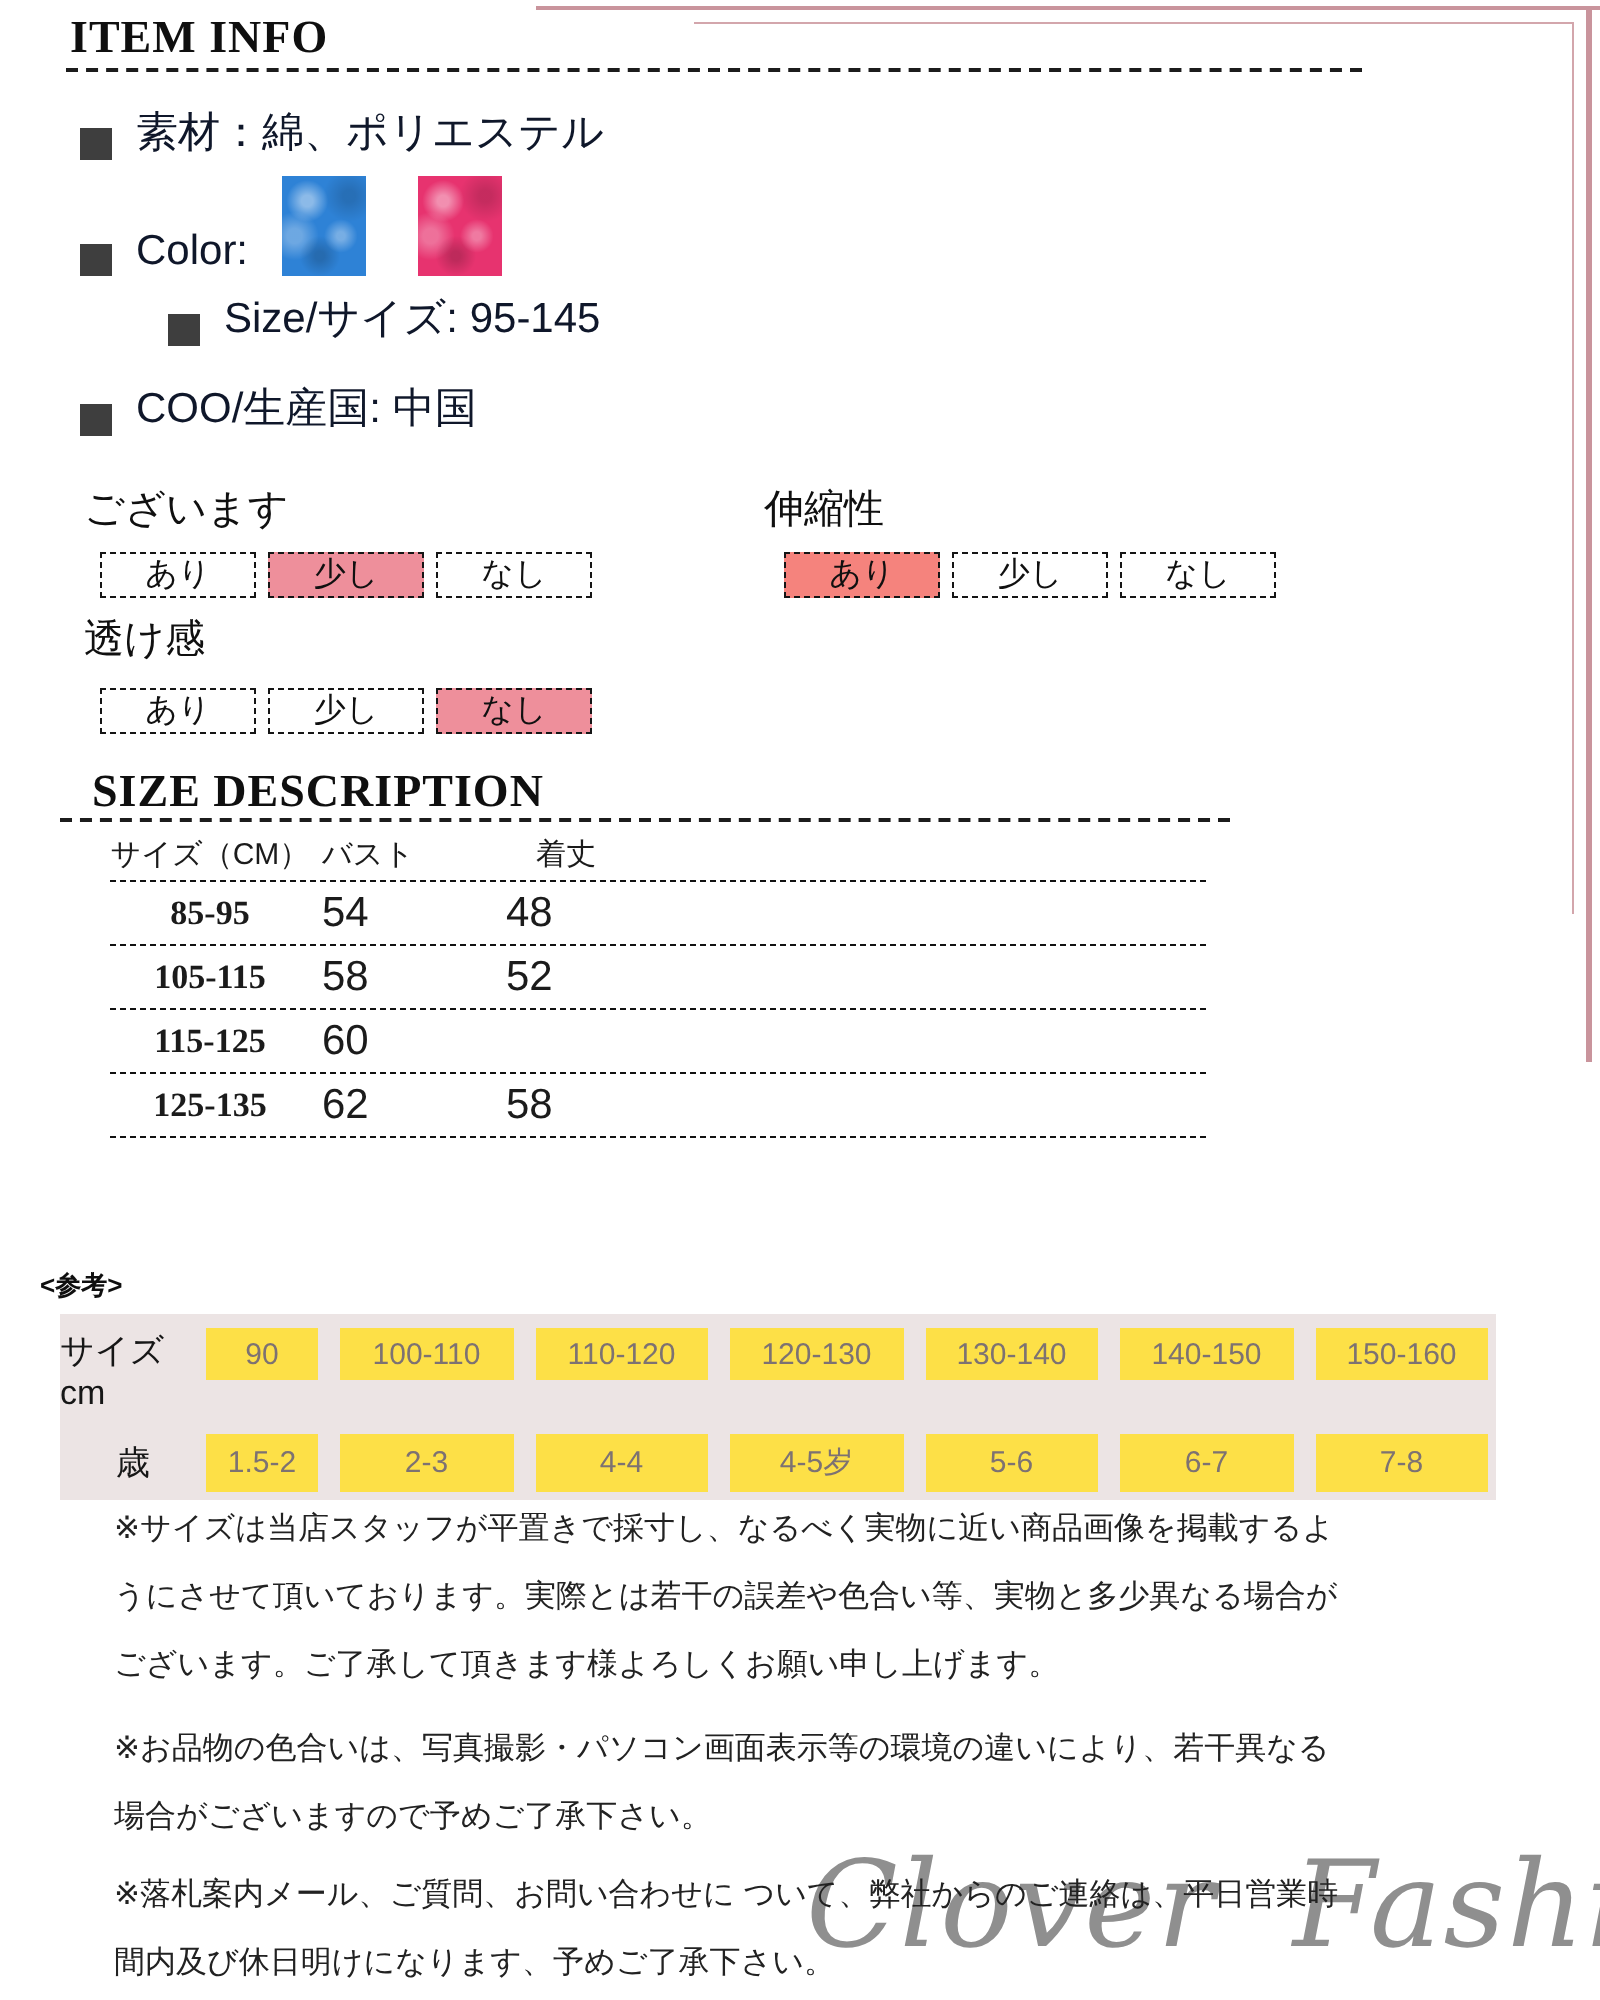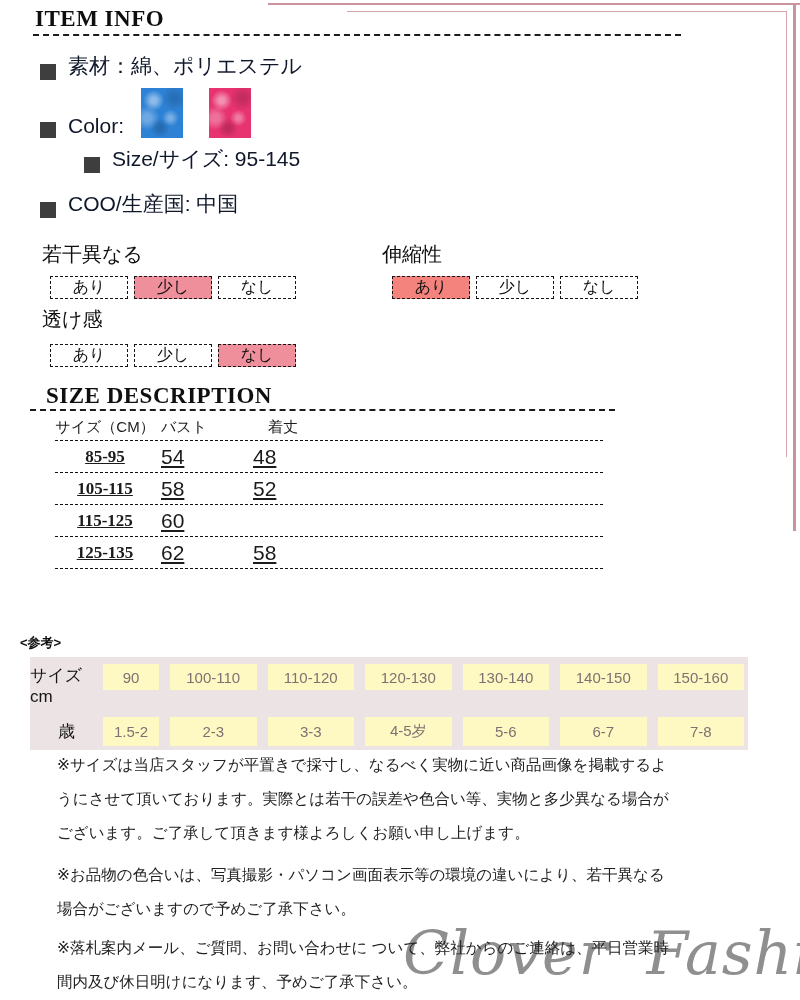--- a/index.html
+++ b/index.html
@@ -36,35 +36,35 @@
   .prop-label{font-size:20px;color:#101010;white-space:nowrap;}
   .options{display:flex;gap:6px;margin-top:8px;}
   .option{
     width:78px;height:23px;box-sizing:border-box;border:1.5px dashed #151515;
     display:flex;align-items:center;justify-content:center;font-size:16px;color:#101010;
   }
 
   .size-table{position:absolute;left:55px;top:414px;width:548px;}
   .s-row{display:grid;grid-template-columns:100px 95px 1fr;align-items:center;border-bottom:1px dashed #111;}
   .s-head{height:26px;font-size:15px;}
-  .s-data{height:31px;text-decoration:underline;}
+  .s-data{height:31px;}
   .s-c1{text-align:center;}
   .s-data .s-c1{font-family:"Liberation Serif","DejaVu Serif",serif;font-weight:bold;font-size:17px;}
   .s-c2{padding-left:6px;}
   .s-c3{padding-left:3px;}
   .s-head .s-c3{padding-left:18px;}
   .s-data .s-c2,.s-data .s-c3{font-size:21px;}
 
   .ref-title{position:absolute;left:20px;top:634px;font-size:13px;font-weight:bold;color:#0f0f0f;}
   .ref-table{position:absolute;left:30px;top:657px;width:718px;background:#ece4e4;padding:7px 0 4px;}
   .ref-row{display:flex;align-items:stretch;}
   .ref-row + .ref-row{margin-top:10px;}
   .ref-label{width:73px;flex:none;display:flex;align-items:center;justify-content:center;font-size:17px;color:#161616;}
   .ref-cells{display:flex;gap:11px;flex:1;padding-right:4px;}
-  .ref-cell{background:#fef9c3;color:#7d7272;font-size:15px;display:flex;align-items:center;justify-content:center;flex:1;}
+  .ref-cell{background:#fde047;color:#7d7272;font-size:15px;display:flex;align-items:center;justify-content:center;flex:1;}
   .ref-row-1 .ref-cell{height:26px;}
   .ref-row-2 .ref-cell{height:29px;}
   .ref-cell.first{flex:0 0 56px;}
 
   .note{position:absolute;left:57px;width:660px;font-size:15.5px;line-height:34px;color:#222;
     white-space:pre-line;z-index:3;}
   .note-1{top:748px;}
   .note-2{top:858px;}
   .note-3{top:931px;}
 
@@ -103,21 +103,21 @@
   <span class="bullet"></span>
   <span>Size/サイズ: 95-145</span>
 </div>
 
 <div class="b-row" style="top:190px;">
   <span class="bullet"></span>
   <span>COO/生産国: 中国</span>
 </div>
 
 <div class="prop-group" style="left:42px;top:241px;">
-  <div class="prop-label">若干異なる</div>
+  <div class="prop-label">ございます</div>
   <div class="options" style="margin-left:8px;">
       <div class="option">あり</div>
       <div class="option" style="background: rgb(238, 143, 155);">少し</div>
       <div class="option">なし</div>
     </div>
 </div>
 <div class="prop-group" style="left:382px;top:241px;">
   <div class="prop-label">伸縮性</div>
   <div class="options" style="margin-left:10px;">
       <div class="option" style="background: rgb(245, 131, 125);">あり</div>
@@ -178,21 +178,21 @@
         <div class="ref-cell">130-140</div>
         <div class="ref-cell">140-150</div>
         <div class="ref-cell">150-160</div>
       </div>
   </div>
   <div class="ref-row ref-row-2">
     <div class="ref-label">歳</div>
     <div class="ref-cells">
         <div class="ref-cell first">1.5-2</div>
         <div class="ref-cell">2-3</div>
-        <div class="ref-cell">3-3</div>
+        <div class="ref-cell">4-4</div>
         <div class="ref-cell">4-5岁</div>
         <div class="ref-cell">5-6</div>
         <div class="ref-cell">6-7</div>
         <div class="ref-cell">7-8</div>
       </div>
   </div>
 </div>
 
 <div class="note note-1">※サイズは当店スタッフが平置きで採寸し、なるべく実物に近い商品画像を掲載するよ
 うにさせて頂いております。実際とは若干の誤差や色合い等、実物と多少異なる場合が

